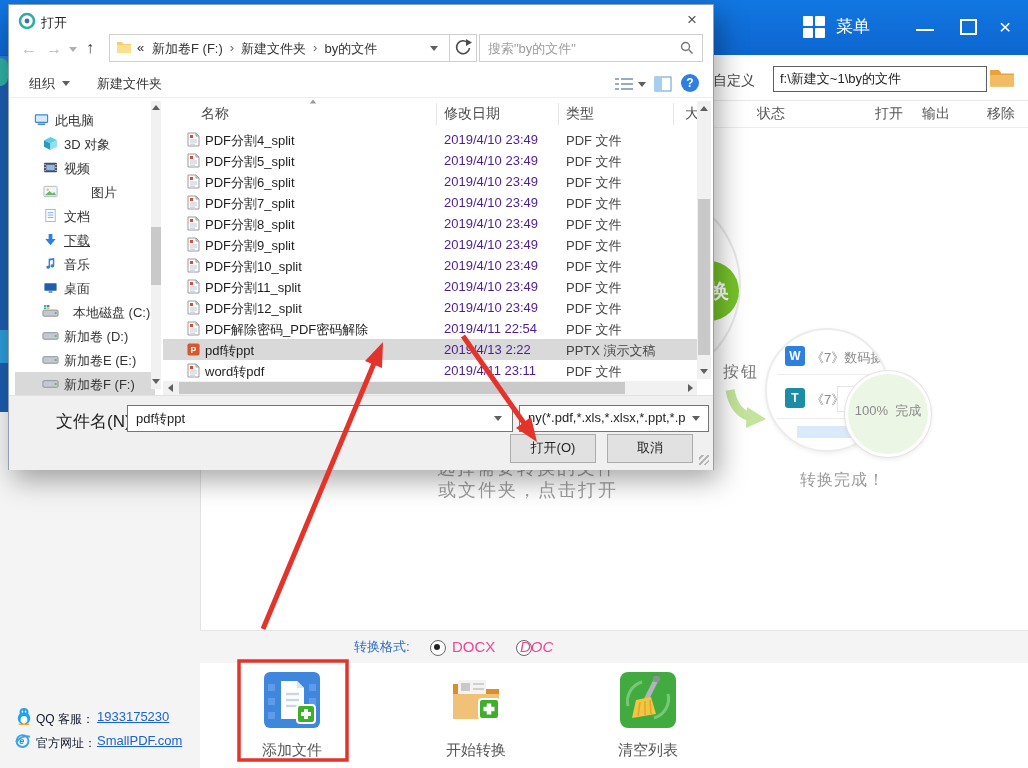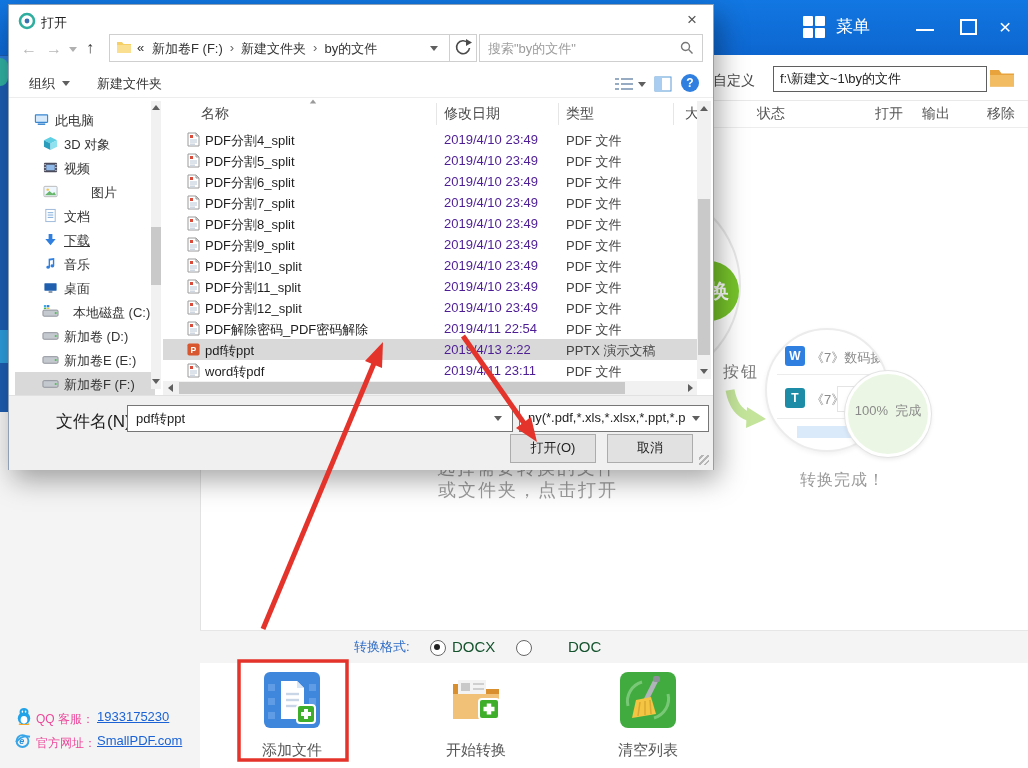--- a/index.html
+++ b/index.html
@@ -39,30 +39,30 @@
          box-shadow:0 0 0 1px #e3e3e3,0 2px 5px rgba(0,0,0,.1);text-align:center;line-height:74px;
          font-size:13px;color:#8a8a8a;white-space:nowrap}
   .done-lbl{left:800px;top:470px;font-size:16px;color:#9a9a9a;letter-spacing:1px}
   .hint{font-size:18px;color:#9d9d9d;letter-spacing:2px;white-space:nowrap}
   
   .fmtbar{left:200px;top:630px;width:828px;height:33px;background:#f4f4f4;
           border-top:1px solid #e6e6e6;border-bottom:1px solid #e6e6e6}
   .fmt-lbl{left:354px;top:638px;font-size:13px;color:#2f6bc4}
   .radio{width:14px;height:14px;border-radius:50%;border:1px solid #666;background:#fff;top:640px}
   .radio.sel::after{content:"";position:absolute;left:3px;top:3px;width:6px;height:6px;border-radius:50%;background:#222}
-  .radio-lbl{top:638px;font-size:15px;color:#14532d}
+  .radio-lbl{top:638px;font-size:15px;color:#ec4899}
   
   .btmbar{left:200px;top:663px;width:828px;height:105px;background:#fff}
   .act-ico{width:56px;height:56px}
   .act-lbl{top:741px;transform:translateX(-50%);font-size:15px;color:#555;white-space:nowrap}
   .start-btn{left:795px;top:684px;width:210px;height:54px;border-radius:7px;
              background:linear-gradient(180deg,#6cc13c,#54a928);box-shadow:0 2px 4px rgba(60,140,30,.4);
              display:flex;align-items:center;justify-content:center;gap:14px;color:#fff;
              font-size:22px;font-weight:bold;letter-spacing:2px}
-  .link-lbl{font-size:12px;color:#ec4899}
+  .link-lbl{font-size:12px;color:#0f172a}
   .link{font-size:13px;color:#1a62d6;text-decoration:underline}
   
   .dlg{left:8px;top:4px;width:704px;height:464px;background:#fff;border:1px solid #90a0b4;
        box-shadow:5px 10px 26px rgba(0,0,0,.35);z-index:10}
   .dlg .a{position:absolute}
   .dlg-title{left:32px;top:9px;font-size:13px;color:#222}
   .dlg-close{left:668px;top:3px;width:30px;height:24px;text-align:center;font-size:17px;color:#555;line-height:24px}
   .nav-ar{font-size:16px;line-height:16px}
   .boxfield{border:1px solid #cfcfcf;background:#fff}
   .crumb{font-size:13px;color:#333;white-space:nowrap}
@@ -167,21 +167,21 @@
 
   <span class="a hint" style="left:437px;top:456px">选择需要转换的文件</span>
   <span class="a hint" style="left:438px;top:478px">或文件夹，点击打开</span>
 
   <div class="a fmtbar"></div>
   <span class="a fmt-lbl">转换格式:</span>
   <div id="radios">
       <span class="a radio sel" style="left: 430px;"></span>
       <span class="a radio-lbl" style="left: 452px;">DOCX</span>
       <span class="a radio" style="left: 516px;"></span>
-      <span class="a radio-lbl" style="left: 568px;">DOC</span>
+      <span class="a radio-lbl" style="left: 520px; font-style: italic;">DOC</span>
     </div>
 
   <div class="a btmbar"></div>
   <div id="actions">
       <span class="a act-ico" style="left: 264px; top: 672px;"><svg width="56" height="56" viewBox="0 0 56 56">
           <rect width="56" height="56" rx="6" fill="#3f86dd"></rect>
           <g fill="#5f9ce5">
             <rect x="4" y="12" width="7" height="7"></rect>
             <rect x="4" y="26" width="7" height="7"></rect>
             <rect x="4" y="40" width="7" height="7"></rect>

